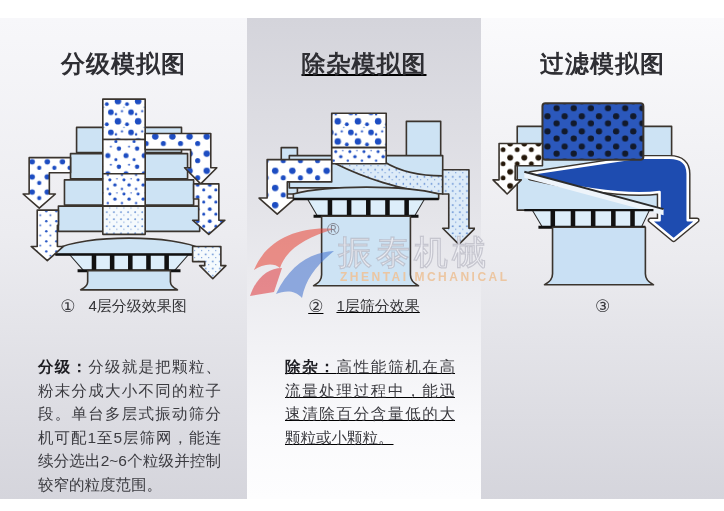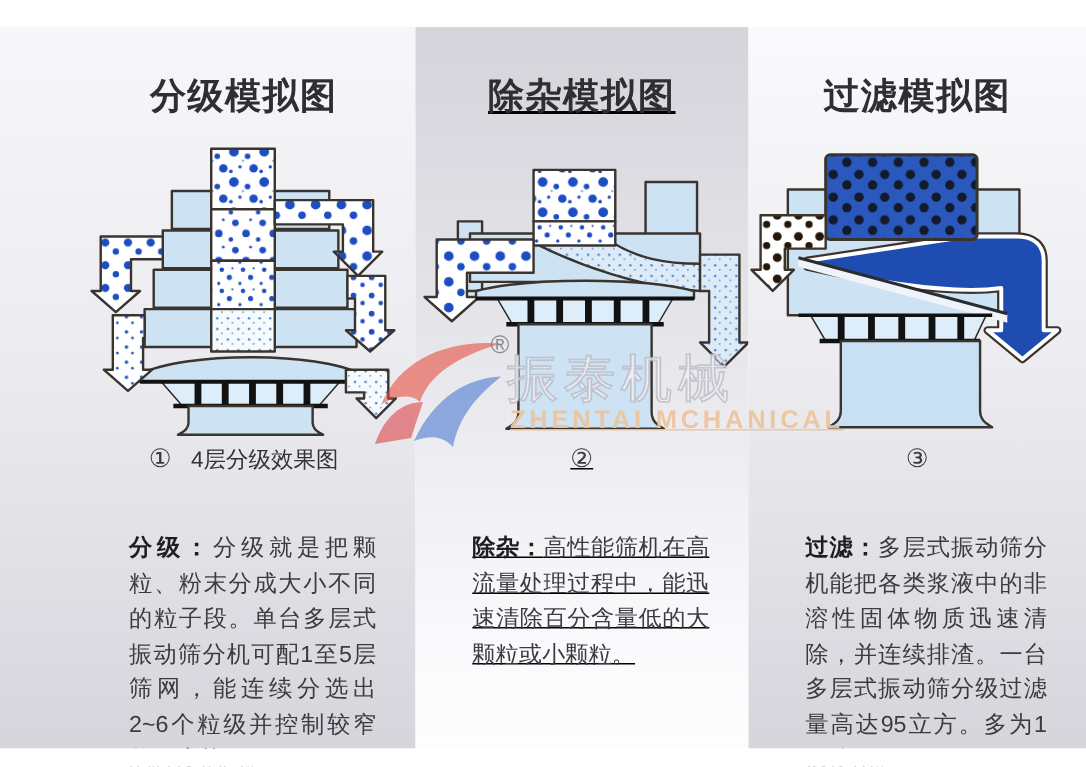--- a/index.html
+++ b/index.html
@@ -1,36 +1,36 @@
 <!DOCTYPE html>
 <html><head>
 <meta charset="utf-8">
 <style>
   html,body{margin:0;padding:0;background:#ffffff;}
   .canvas{position:relative;width:724px;height:511px;background:#ffffff;overflow:hidden;
           font-family:"Liberation Sans","DejaVu Sans",sans-serif;}
   .columns{position:absolute;top:18px;left:0;width:724px;height:481px;display:flex;}
   .col{position:relative;height:100%;}
-  .col-1{width:247px;background:linear-gradient(180deg,#f7f7fa 0%,#ececf0 45%,#d5d5dc 100%);padding-left:48px;}
+  .col-1{width:247px;background:linear-gradient(180deg,#f7f7fa 0%,#ececf0 45%,#d5d5dc 100%);}
   .col-2{width:234px;background:linear-gradient(180deg,#d4d4db 0%,#e4e4e9 40%,#fafafc 85%,#fdfdfe 100%);text-decoration:underline;}
   .col-3{width:243px;background:linear-gradient(180deg,#fafafc 0%,#ebebef 50%,#d5d5dc 100%);}
   .title{margin:30px 0 0 0;text-align:center;font-size:24px;font-weight:bold;color:#2e2e33;letter-spacing:1px;}
   .diagram-wrap{margin-top:17px;height:197px;display:flex;justify-content:center;}
   .caption{margin-top:2px;display:flex;justify-content:center;align-items:center;gap:13px;
            font-size:15px;color:#333336;}
   .caption .num{font-size:17px;color:#3a3a3e;}
   .desc{margin:38px 26px 0 38px;font-size:15.5px;line-height:23.5px;color:#3b3b40;text-align:justify;}
   .desc b{color:#1d1d22;}
   .watermark{position:absolute;left:228px;top:212px;width:258px;height:92px;pointer-events:none;z-index:5;}
   .wm-swoosh{position:absolute;left:20px;top:8px;}
   .wm-reg{position:absolute;left:99px;top:8px;font-size:17px;color:rgba(120,120,130,0.85);}
   .wm-cn{position:absolute;left:110px;top:18px;font-size:34px;font-weight:normal;letter-spacing:4px;
          color:rgba(237,237,243,0.88);-webkit-text-stroke:1.2px rgba(168,168,180,0.55);white-space:nowrap;}
-  .wm-en{position:absolute;left:112px;top:58px;font-size:17px;font-weight:bold;letter-spacing:2.5px;
-         color:rgba(236,196,157,0.95);white-space:nowrap;text-decoration:underline;}
+  .wm-en{position:absolute;left:112px;top:58px;font-size:12px;font-weight:bold;letter-spacing:2.5px;
+         color:rgba(236,196,157,0.95);white-space:nowrap;}
   .topbar{position:absolute;top:0;left:0;width:724px;height:18px;background:#ffffff;}
   .bottombar{position:absolute;bottom:0;left:0;width:724px;height:12px;background:#ffffff;}
   svg .oln{stroke:#3a342e;stroke-width:1.6;stroke-linejoin:round;}
 </style>
 </head>
 <body>
 
 <svg width="0" height="0" style="position:absolute" aria-hidden="true">
   <defs>
     <pattern id="pXL" width="17" height="17" patternUnits="userSpaceOnUse">
@@ -183,20 +183,21 @@
             <rect x="112" y="101" width="4.5" height="17"></rect>
               <rect x="131" y="101" width="4.5" height="17"></rect>
             <rect x="150" y="101" width="4.5" height="17"></rect>
           </g>
 
           <path class="oln" d="M68,118 L156,118 L156,176 C156,183 161,185 164,187 L60,187 C63,185 68,183 68,176 Z" fill="#cde3f4"></path>
         </svg>
       </div>
       <div class="caption">
         <span class="num">②</span>
+        <span>1层筛分效果</span>
       </div>
       <p class="desc"><b>除杂：</b><span>高性能筛机在高流量处理过程中，能迅速清除百分含量低的大颗粒或小颗粒。</span></p>
     </section>
 
     <section class="col col-3">
       <h2 class="title">过滤模拟图</h2>
       <div class="diagram-wrap">
         <svg width="222" height="197" viewBox="0 0 220 195">
           <defs>
             <path id="d3flow" d="M38,76 L144,60 L176,60 C188,60 194,66 194,76 L194,122 L203,122 L180,141 L157,122 L166,122 L166,94 C138,98 92,92 38,80 Z"></path>
@@ -226,21 +227,20 @@
           </g>
 
           <path class="oln" d="M60,129 L152,129 L152,175 C152,182 157,184 160,186 L52,186 C55,184 60,182 60,175 Z" fill="#c9e0f4"></path>
 
           <path class="oln" d="M50,46 L7,46 L7,82 L1,82 L15,96 L29,82 L23,82 L23,68 L50,68 Z" fill="url(#pDk)"></path>
         </svg>
       </div>
       <div class="caption">
         <span class="num">③</span>
       </div>
-      <p class="desc"><b>过滤：</b><span>多层式振动筛分机能把各类浆液中的非溶性固体物质迅速清除，并连续排渣。一台多层式振动筛分级过滤量高达95立方。多为1层使用。</span></p>
     </section>
   </div>
 
   <div class="watermark">
     <svg class="wm-swoosh" width="88" height="80" viewBox="0 0 88 80">
       <path d="M6,50 C18,20 50,6 86,9 C56,18 38,30 32,48 C26,42 14,44 6,50 Z" fill="rgba(231,64,50,0.55)"></path>
       <path d="M2,76 C8,58 20,48 34,48 L26,72 Z" fill="rgba(222,36,40,0.5)"></path>
       <path d="M28,74 C42,44 64,32 86,31 C68,46 58,58 54,78 C46,69 36,71 28,74 Z" fill="rgba(62,112,205,0.55)"></path>
     </svg>
     <span class="wm-reg">®</span>

